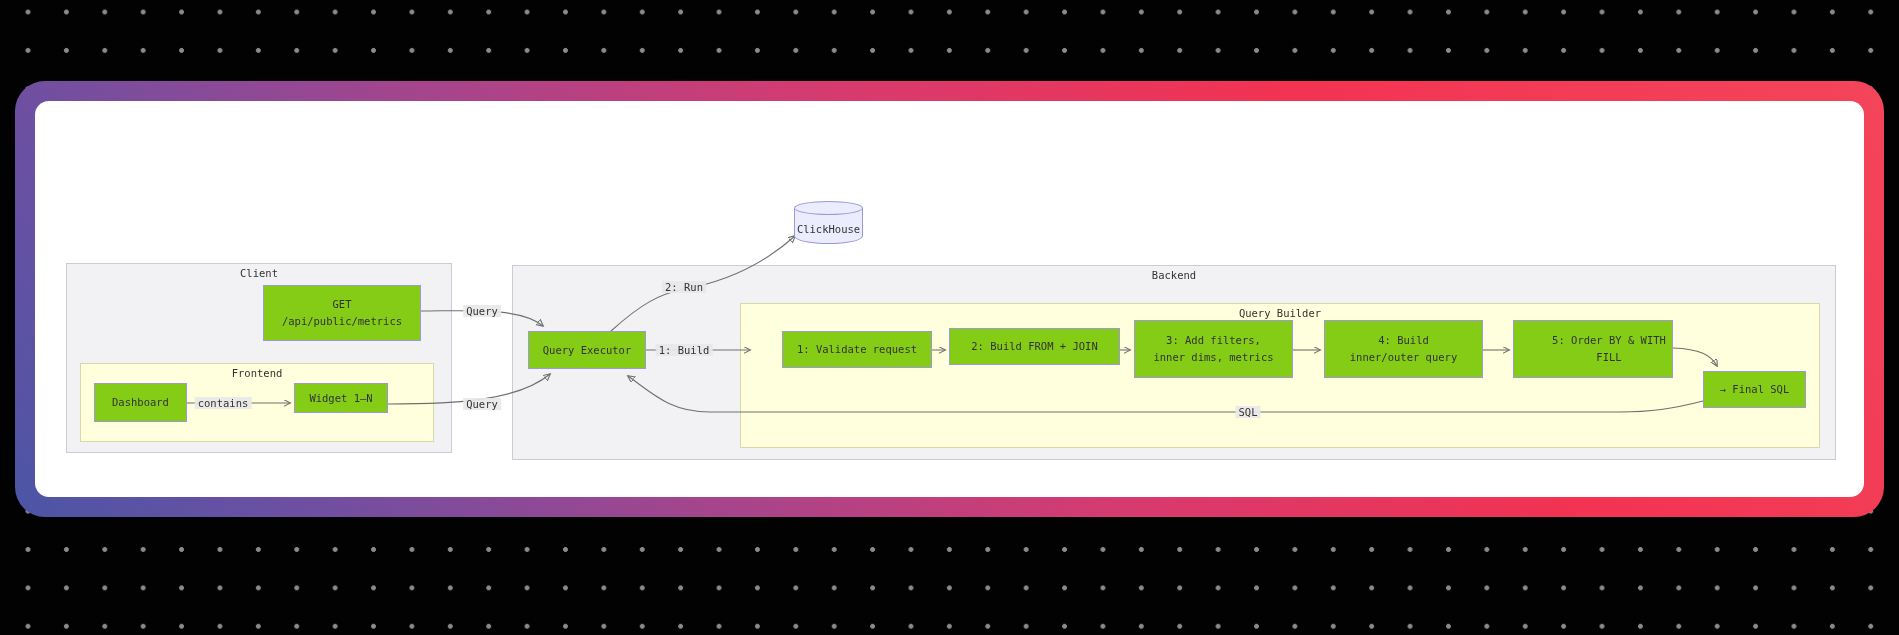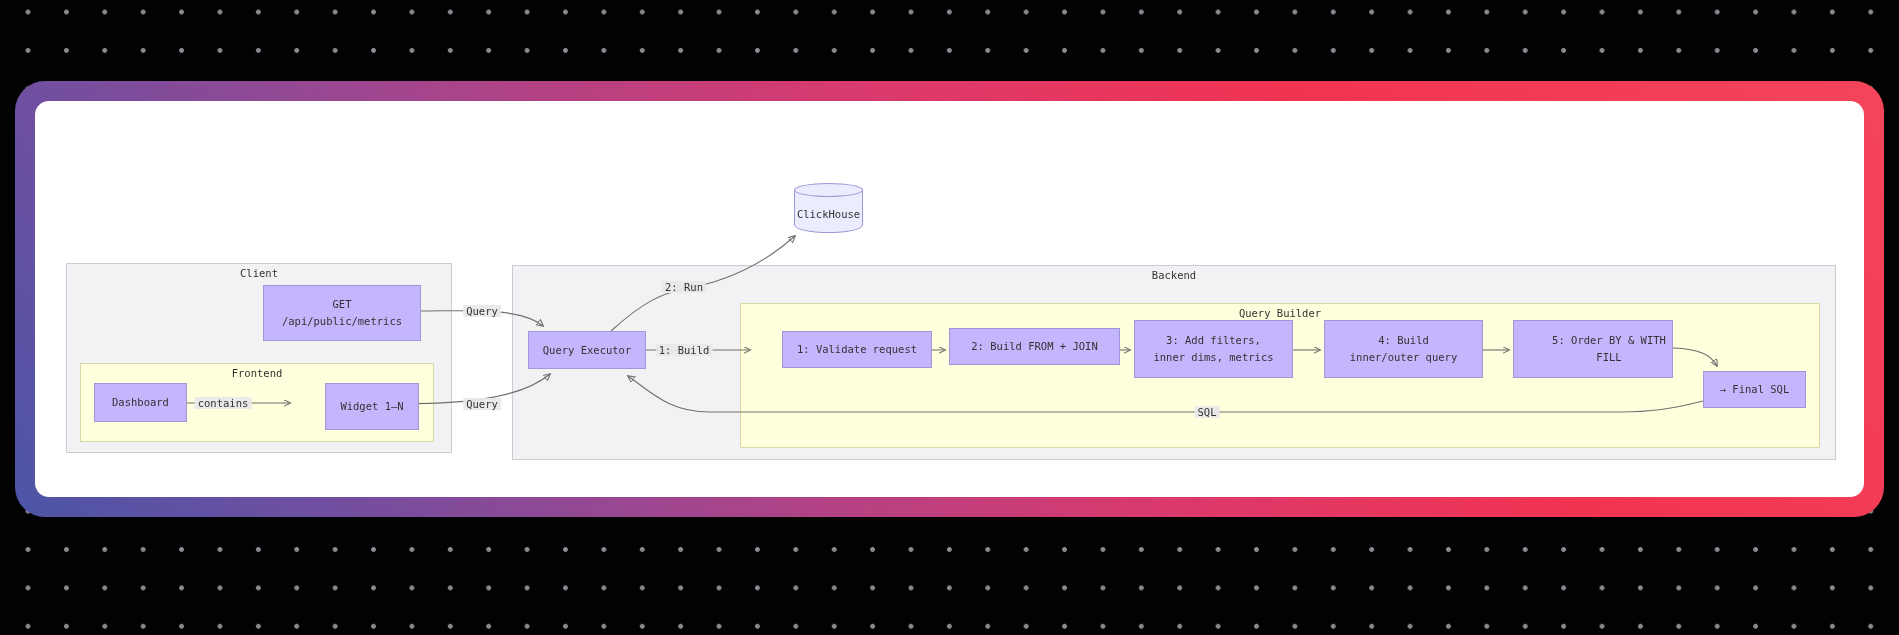--- a/index.html
+++ b/index.html
@@ -19,21 +19,21 @@
   }
   .card-inner{
     width:100%;height:100%;box-sizing:border-box;
     background:#ffffff;border-radius:14px;
   }
   .diagram{position:absolute;left:0;top:0;width:1899px;height:635px;}
   .cluster{position:absolute;box-sizing:border-box;border:1px solid #cbcbd4;background:#f2f2f5;}
   .cluster.yellow{background:#ffffde;border-color:#d9d9a8;}
   .cluster-title{position:absolute;left:0;right:0;top:3px;text-align:center;color:#333;}
   .node{
-    position:absolute;box-sizing:border-box;background:#c4b5fd;border:1px solid #9e97d8;
+    position:absolute;box-sizing:border-box;background:#84cc16;border:1px solid #9e97d8;
     color:#333;display:flex;flex-direction:column;align-items:center;justify-content:center;
     text-align:center;line-height:17px;white-space:nowrap;
   }
   .edges{position:absolute;left:0;top:0;}
   .edges path{fill:none;stroke:#707070;stroke-width:1.1;}
   .edge-label{
     position:absolute;transform:translate(-50%,-50%);
     background:rgba(232,232,232,0.92);padding:0 3px;color:#333;white-space:nowrap;
   }
   .cylinder{position:absolute;}
@@ -78,37 +78,37 @@
     <path d="M611,331 C642,303 660,294 684,289 C731,281 768,260 795,236" marker-end="url(#arrow)"></path>
     <path d="M646,350 L750,350" marker-end="url(#arrow)"></path>
     <path d="M904,350 L945,350" marker-end="url(#arrow)"></path>
     <path d="M1104,350 L1130,350" marker-end="url(#arrow)"></path>
     <path d="M1293,350 L1320,350" marker-end="url(#arrow)"></path>
     <path d="M1483,350 L1509,350" marker-end="url(#arrow)"></path>
     <path d="M1673,348 C1700,349 1711,355 1717,366" marker-end="url(#arrow)"></path>
     <path d="M1703,401 C1672,409 1650,412 1620,412 L710,412 C670,412 652,393 628,376" marker-end="url(#arrow)"></path>
   </svg>
 
-  <div class="cylinder" style="left:794px;top:183px;width:69px;height:50px;">
+  <div class="cylinder" style="left:794px;top:201px;width:69px;height:43px;">
     <div class="cyl-top"></div>
     <div class="cyl-body">
       <span>ClickHouse</span>
     </div>
   </div>
 
   <div class="node" style="left:263px;top:285px;width:158px;height:56px;">
     <div>GET</div>
     <div>/api/public/metrics</div>
   </div>
 
   <div class="node" style="left:94px;top:383px;width:93px;height:39px;">
     <div>Dashboard</div>
   </div>
 
-  <div class="node" style="left:294px;top:383px;width:94px;height:47px;margin-left:31px;">
+  <div class="node" style="left:294px;top:383px;width:94px;height:30px;">
     <div>Widget 1–N</div>
   </div>
 
   <div class="node" style="left:528px;top:331px;width:118px;height:38px;">
     <div>Query Executor</div>
   </div>
 
   <div class="node" style="left:754px;top:331px;width:150px;height:37px;margin-left:28px;">
     <div>1: Validate request</div>
   </div>
@@ -134,15 +134,15 @@
 
   <div class="node" style="left:1703px;top:371px;width:103px;height:37px;">
     <div>→ Final SQL</div>
   </div>
 
   <div class="edge-label" style="left:223px;top:403px;">contains</div>
   <div class="edge-label" style="left:482px;top:311px;">Query</div>
   <div class="edge-label" style="left:482px;top:404px;">Query</div>
   <div class="edge-label" style="left:684px;top:287px;">2: Run</div>
   <div class="edge-label" style="left:684px;top:350px;">1: Build</div>
-  <div class="edge-label" style="left:1207px;top:412px;">SQL</div>
+  <div class="edge-label" style="left:1248px;top:412px;">SQL</div>
 
 </div>
 
 </body></html>

